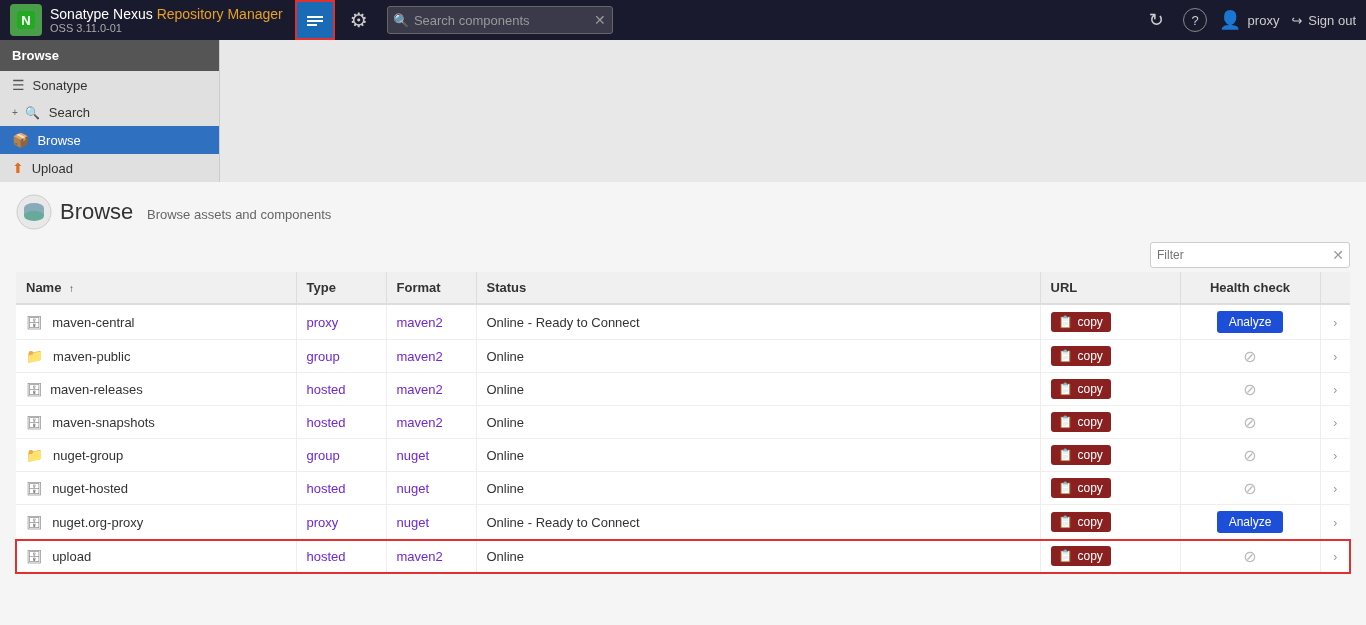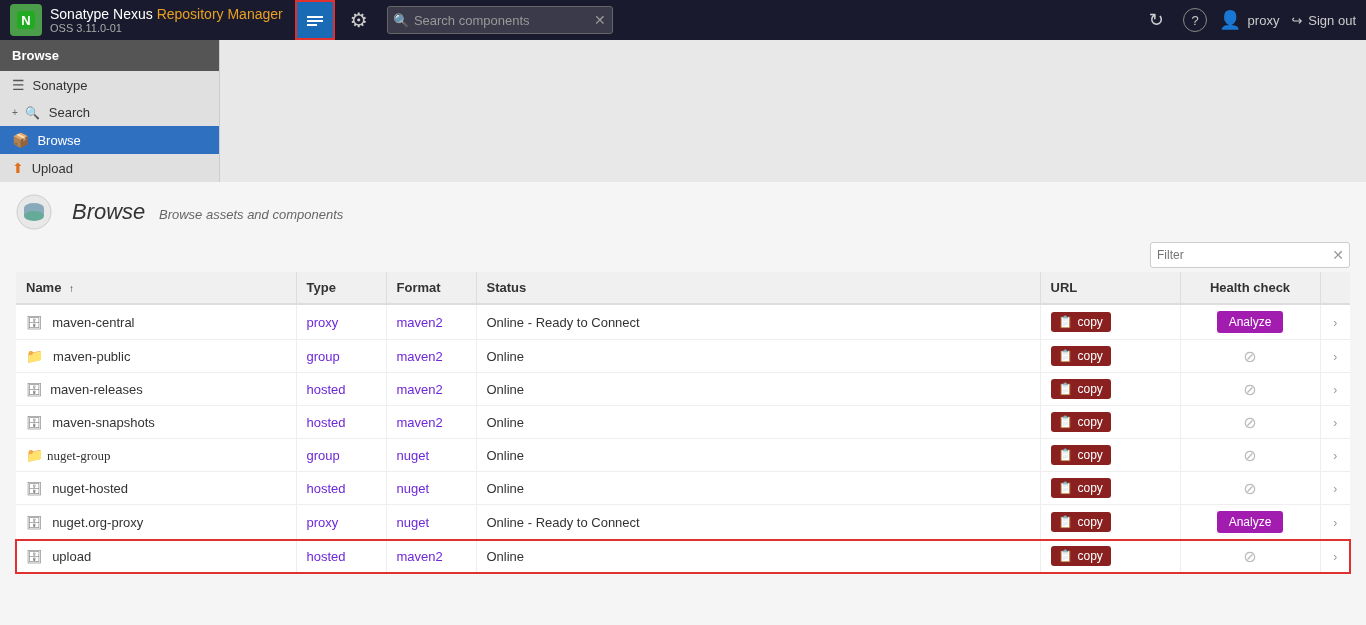--- a/index.html
+++ b/index.html
@@ -148,24 +148,23 @@
     .content {
       flex: 1;
       background: #f5f5f5;
       display: flex;
       flex-direction: column;
       overflow: hidden;
     }
     .content-header {
       display: flex;
       align-items: center;
-      gap: 20px;
+      gap: 8px;
       padding: 12px 16px 8px 16px;
       background: #f5f5f5;
-      font-style: italic;
     }
     .content-icon {
       width: 36px; height: 36px;
       display: flex; align-items: center; justify-content: center;
     }
     .page-title { font-size: 22px; color: #333; font-weight: normal; }
     .page-subtitle { font-size: 13px; color: #666; }
 
     
     .filter-bar {
@@ -241,21 +240,21 @@
       border-radius: 3px;
       padding: 3px 8px;
       cursor: pointer;
       font-size: 12px;
       display: inline-flex;
       align-items: center;
       gap: 4px;
     }
 
     .analyze-btn {
-      background: #a21caf;
+      background: #1d4ed8;
       color: #fff;
       border: none;
       border-radius: 3px;
       padding: 4px 12px;
       cursor: pointer;
       font-size: 12px;
     }
 
     .disabled-circle {
       color: #bbb;
@@ -476,21 +475,21 @@
     <td class="col-health" style="text-align:center;">
       <span class="disabled-circle">⊘</span>
     </td>
     <td class="col-arrow">
       <span class="chevron-right">›</span>
     </td>
   </tr>
             <tr>
     <td class="col-name">
       <span style="font-size:14px;color:#d4a020;">📁</span>
-      <span style="font-family:Liberation Serif, serif;">nuget-group</span>
+      <span style="margin-left:6px;">nuget-group</span>
     </td>
     <td class="col-type">
       <a class="type-link" href="#">group</a>
     </td>
     <td class="col-format">
       <a class="type-link" href="#">nuget</a>
     </td>
     <td class="col-status">Online</td>
     <td class="col-url">
       <button class="copy-btn">

